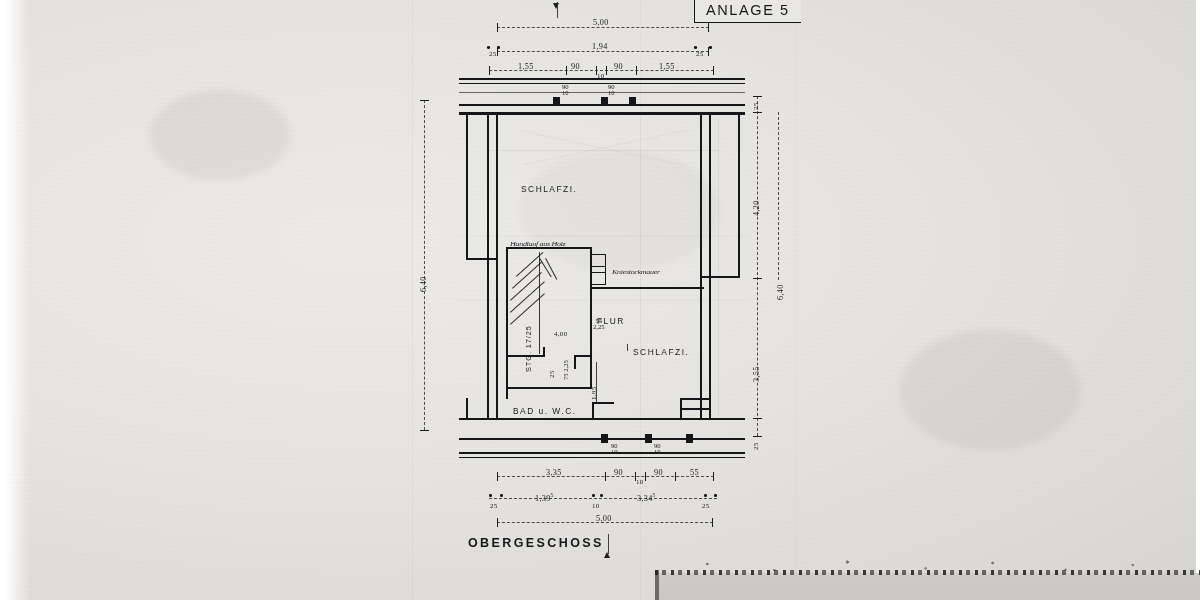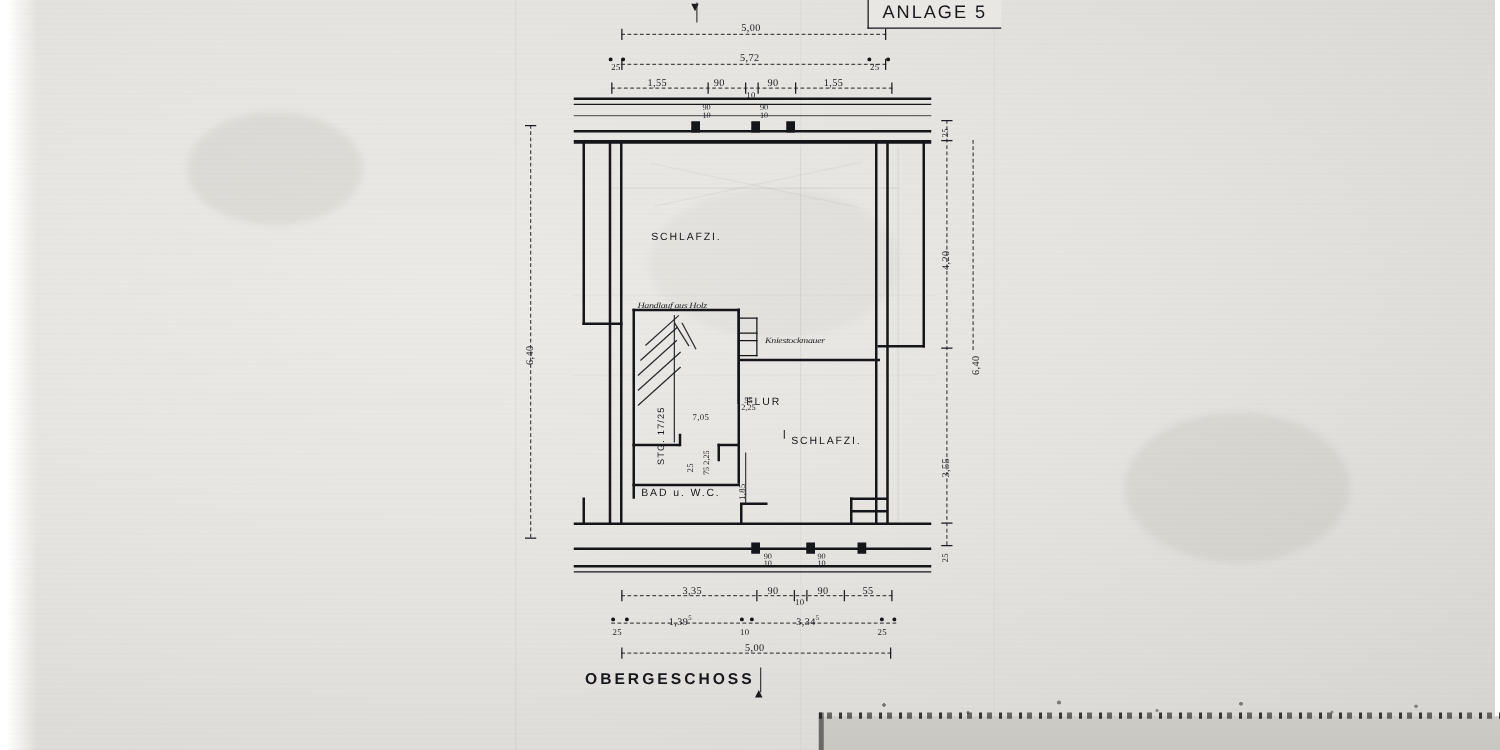--- a/index.html
+++ b/index.html
@@ -107,21 +107,21 @@
   <div class="dimdash" style="left:497px;top:27px;width:212px;"></div>
   <div class="tick" style="left:497px;top:23px;"></div>
   <div class="tick" style="left:708px;top:23px;"></div>
   <div class="dimtxt" style="left:593px;top:18px;">5,00</div>
   <div class="arrowdn" style="left:553px;top:3px;"></div>
   <div class="dimv" style="left:557px;top:2px;height:16px;"></div>
 
   <div class="dimdash" style="left:497px;top:51px;width:212px;"></div>
   <div class="tick" style="left:497px;top:47px;"></div>
   <div class="tick" style="left:708px;top:47px;"></div>
-  <div class="dimtxt" style="left:592px;top:42px;">5,72</div>
+  <div class="dimtxt" style="left:592px;top:42px;">1,94</div>
   <div class="dimtxt sm" style="left:489px;top:50px;">25</div>
   <div class="dimtxt sm" style="left:696px;top:50px;">25</div>
   <div class="dot" style="left:487px;top:46px;"></div>
     <div class="dot" style="left:497px;top:46px;"></div>
   <div class="dot" style="left:694px;top:46px;"></div>
     <div class="dot" style="left:709px;top:46px;"></div>
 
   <div class="dimdash" style="left:489px;top:70px;width:225px;"></div>
   <div class="tick" style="left:489px;top:66px;"></div>
   <div class="tick" style="left:566px;top:66px;"></div>
@@ -169,21 +169,21 @@
 
   <div class="wall" style="left:466px;top:112px;width:2.2px;height:148px;"></div>
   <div class="wall" style="left:466px;top:258px;width:32px;height:2.2px;"></div>
 
   <div class="wall" style="left:738px;top:112px;width:2.2px;height:166px;"></div>
   <div class="wall" style="left:702px;top:276px;width:38px;height:2.2px;"></div>
 
   <div class="roomlbl" style="left:521px;top:184px;">SCHLAFZI.</div>
   <div class="roomlbl" style="left:633px;top:347px;">SCHLAFZI.</div>
   <div class="roomlbl" style="left:553px;top:316px;padding-left:44px;">FLUR</div>
-  <div class="roomlbl" style="left:513px;top:389px;">BAD u. W.C.</div>
+  <div class="roomlbl" style="left:513px;top:406px;">BAD u. W.C.</div>
   <div class="roomlbl vt" style="left:524px;top:372px;font-size:7.4px;letter-spacing:.9px;">STG. 17/25</div>
 
   <div class="wall" style="left:506px;top:247px;width:2px;height:152px;"></div>
   <div class="wall" style="left:506px;top:247px;width:86px;height:2px;"></div>
   <div class="wall" style="left:590px;top:247px;width:2px;height:76px;"></div>
   <div class="wall" style="left:506px;top:355px;width:38px;height:2px;"></div>
   <div class="wall" style="left:543px;top:347px;width:2px;height:10px;"></div>
 
   <div class="stairline" style="left:510px;top:300px;width:42px;transform:rotate(-42deg);"></div>
   <div class="stairline" style="left:510px;top:312px;width:46px;transform:rotate(-42deg);"></div>
@@ -206,21 +206,21 @@
   <div class="wall" style="left:592px;top:284px;width:14px;height:1.4px;"></div>
   <div class="wall" style="left:605px;top:254px;width:1.4px;height:31px;"></div>
 
   <div class="hand" style="left:510px;top:240px;">Handlauf aus Holz</div>
   <div class="hand" style="left:612px;top:268px;">Kniestockmauer</div>
 
   <div class="dimfrac" style="left:593px;top:318px;">
     <span>55</span><br>
     <span>2,25</span>
   </div>
-  <div class="dimtxt sm" style="left:554px;top:330px;">7,05</div>
+  <div class="dimtxt sm" style="left:554px;top:330px;">4,00</div>
   <div class="dimtxt sm vt" style="left:548px;top:378px;">25</div>
   <div class="dimfrac vt" style="left:563px;top:380px;transform-origin:0 0;transform:rotate(-90deg);">
     <span>75</span>
     <span>2,25</span>
   </div>
   <div class="dimtxt sm vt" style="left:590px;top:400px;">1,85</div>
   <div class="dimv" style="left:596px;top:362px;height:42px;"></div>
 
   <div class="dimv" style="left:627px;top:344px;height:7px;"></div>
 

